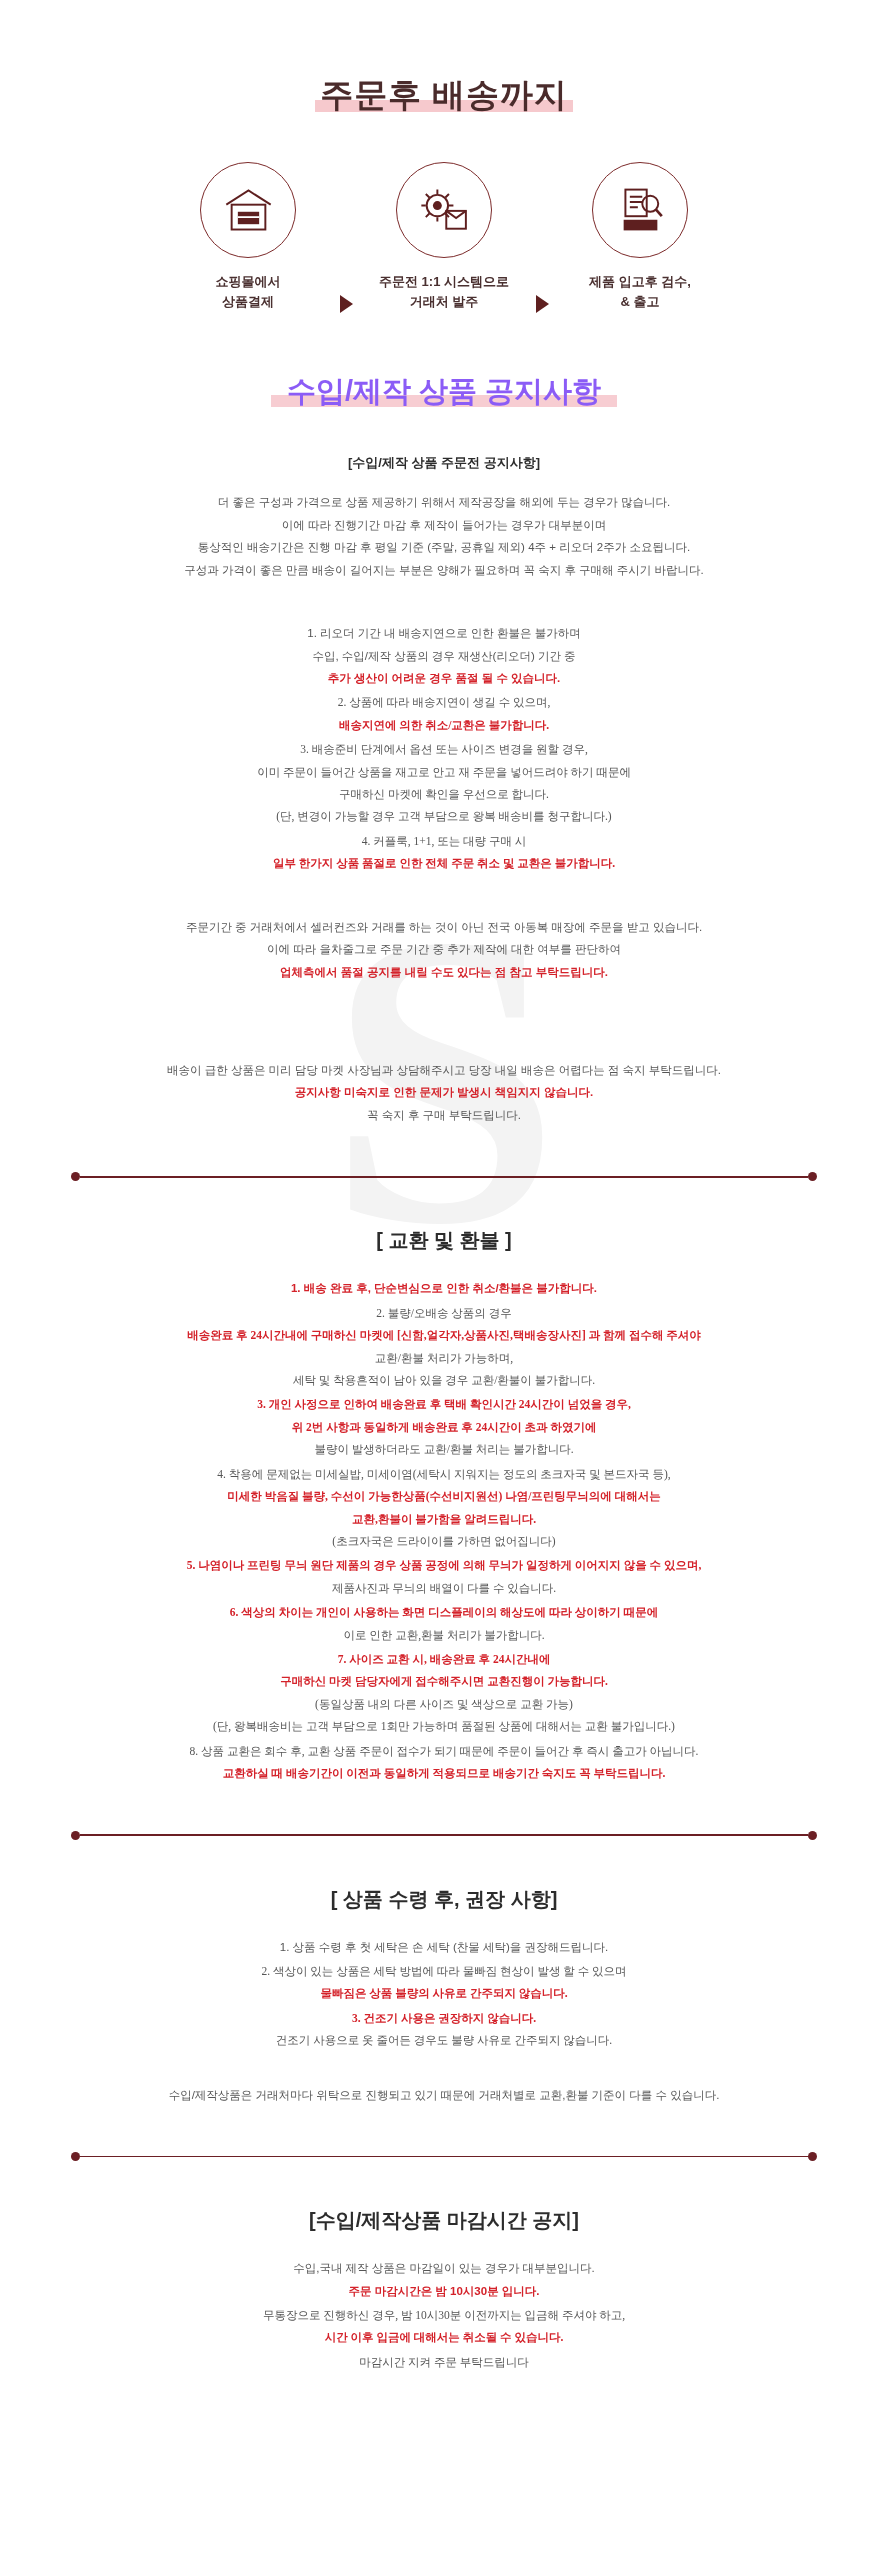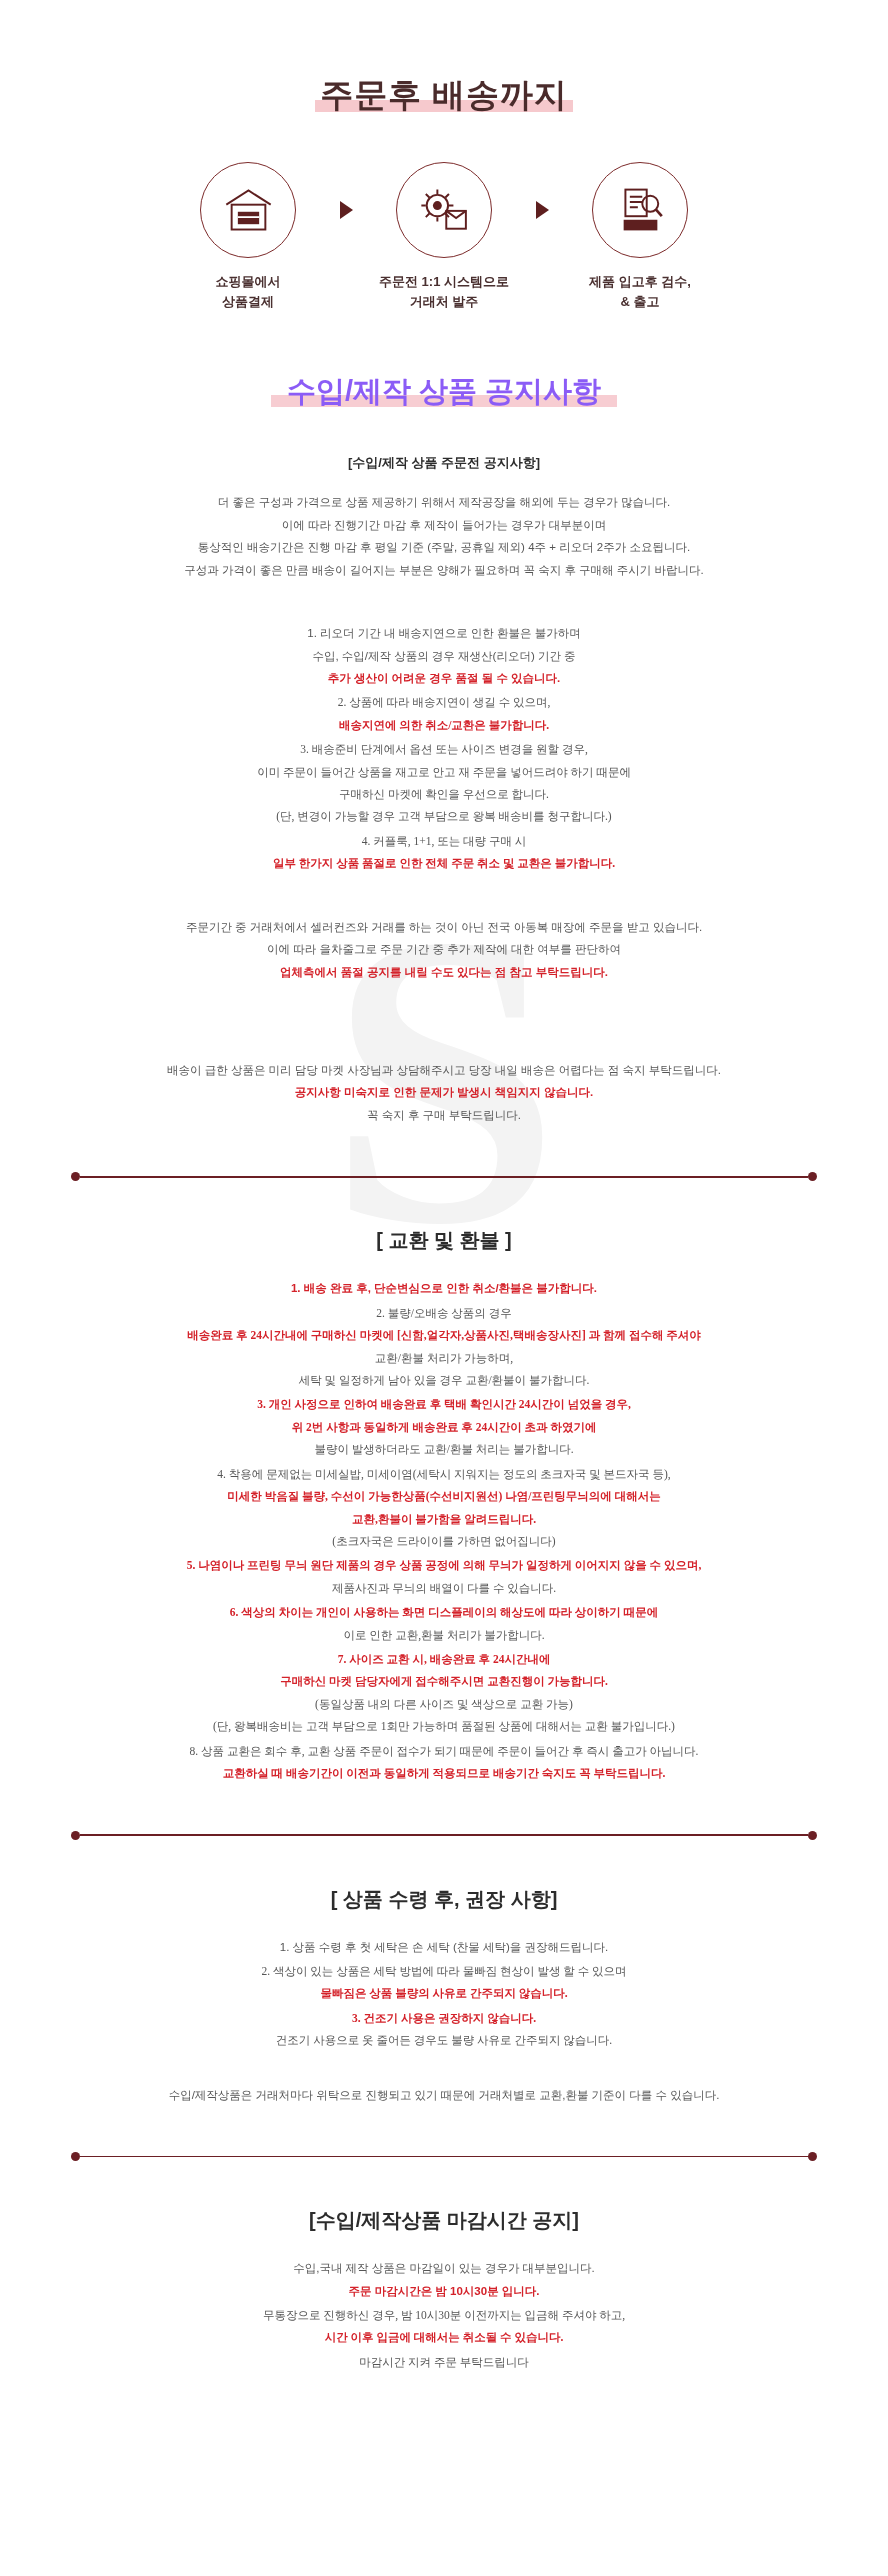--- a/index.html
+++ b/index.html
@@ -48,21 +48,21 @@
     bottom: 1.8px;
     height: 11.5px;
     background: #f6c9cd;
     z-index: 1;
   }
 
   .flow {
     margin-top: 49px;
     display: flex;
     justify-content: center;
-    align-items: flex-start;
+    align-items: flex-end;
     gap: 16px;
   }
   .flow-step {
     width: 151px;
     text-align: center;
   }
   .flow-circle {
     width: 96px;
     height: 96px;
     margin: 0 auto;
@@ -323,21 +323,21 @@
     <div class="hd-lg">[ 교환 및 환불 ]</div>
 
     <p class="l">
       <span class="red">1. 배송 완료 후, 단순변심으로 인한 취소/환불은 불가합니다.</span>
     </p>
 
     <p class="l sp">
       <span>2. 불량/오배송 상품의 경우</span><br>
       <span class="red">배송완료 후 24시간내에 구매하신 마켓에 [신함,얼각자,상품사진,택배송장사진] 과 함께 접수해 주셔야</span><br>
       <span>교환/환불 처리가 가능하며,</span><br>
-      <span>세탁 및 일정하게 남아 있을 경우 교환/환불이 불가합니다.</span>
+      <span>세탁 및 착용흔적이 남아 있을 경우 교환/환불이 불가합니다.</span>
     </p>
 
     <p class="l sp">
       <span class="red">3. 개인 사정으로 인하여 배송완료 후 택배 확인시간 24시간이 넘었을 경우,</span><br>
       <span class="red">위 2번 사항과 동일하게 배송완료 후 24시간이 초과 하였기에</span><br>
       <span>불량이 발생하더라도 교환/환불 처리는 불가합니다.</span>
     </p>
 
     <p class="l sp">
       <span>4. 착용에 문제없는 미세실밥, 미세이염(세탁시 지워지는 정도의 초크자국 및 본드자국 등),</span><br>

